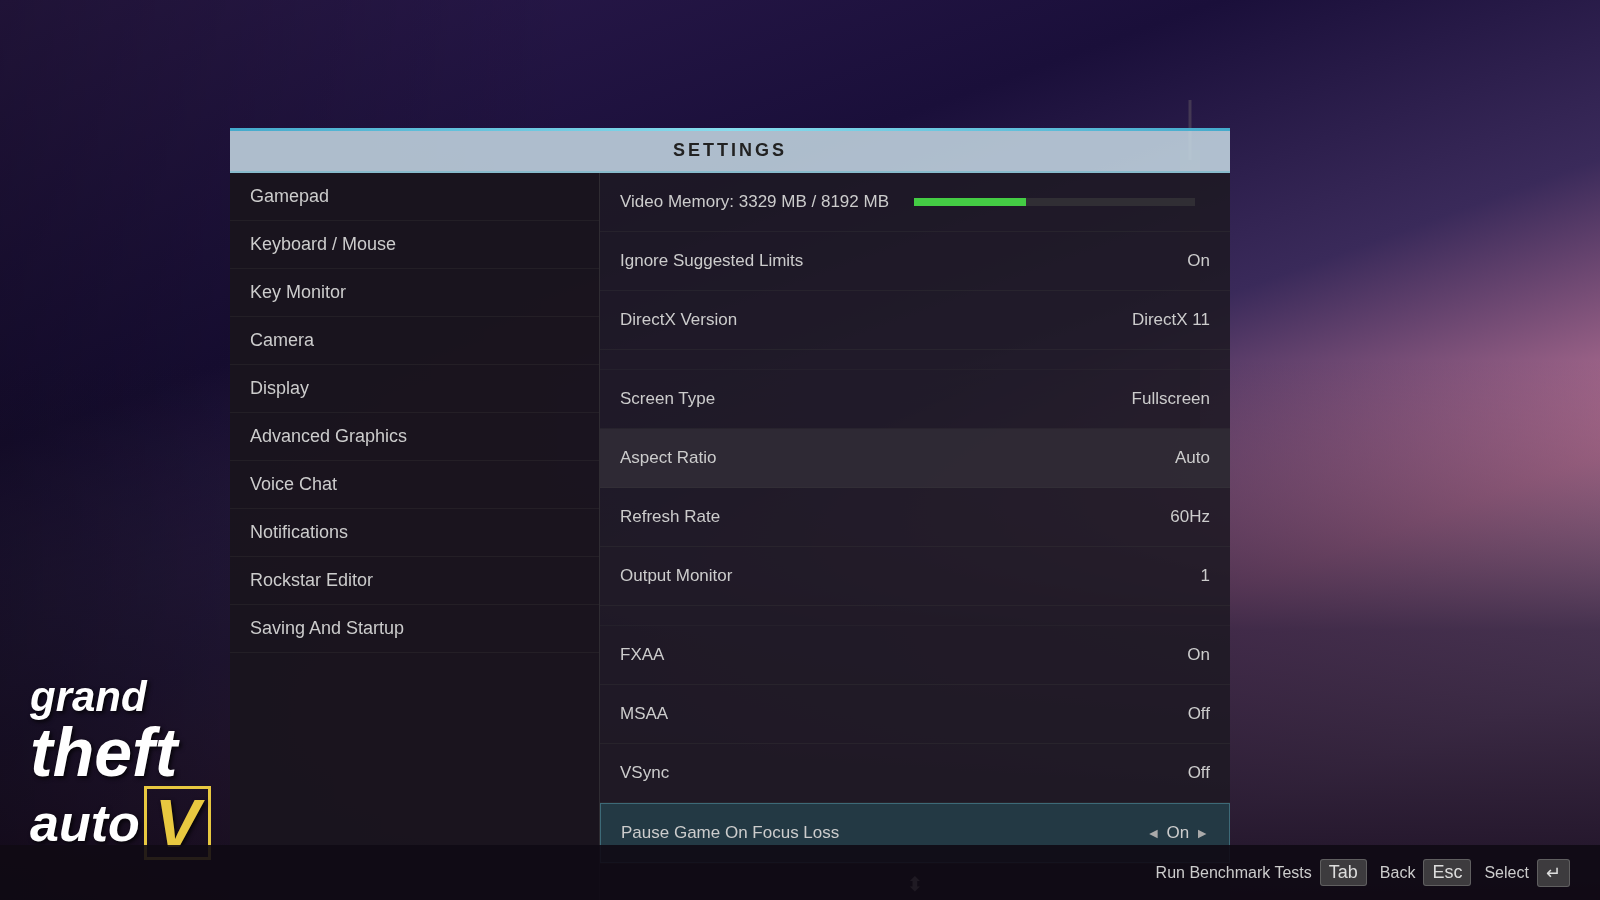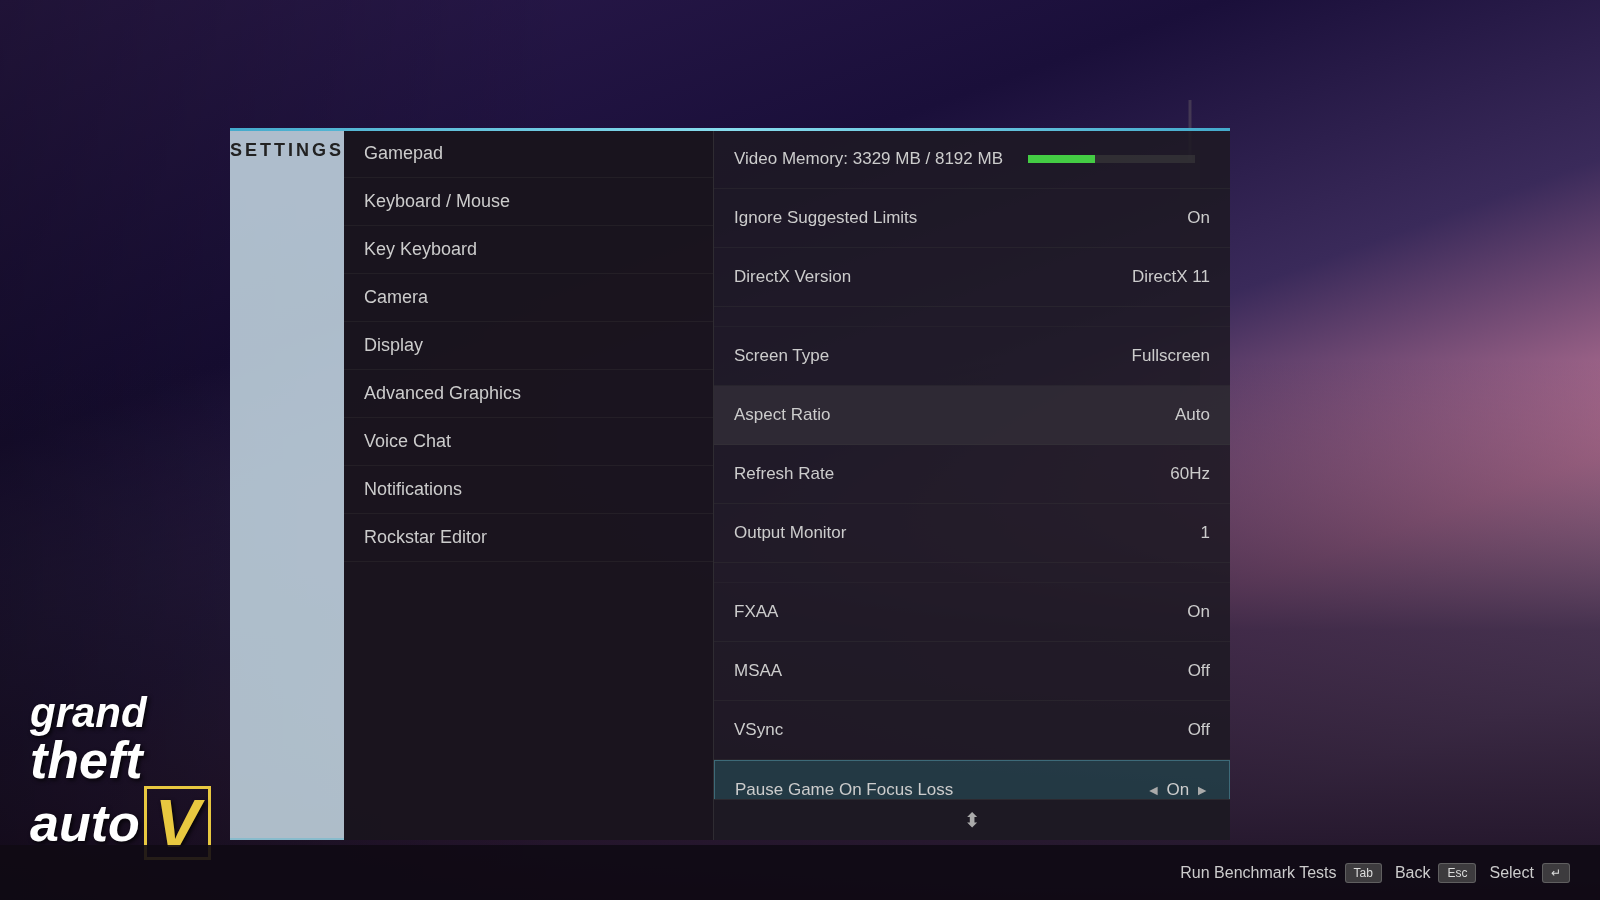--- a/index.html
+++ b/index.html
@@ -51,21 +51,21 @@
 
     .gta-logo .grand-theft {
       font-size: 42px;
       font-weight: 900;
       line-height: 1;
       text-shadow: 2px 2px 4px rgba(0,0,0,0.8);
       font-style: italic;
     }
 
     .gta-logo .auto {
-      font-size: 52px;
+      font-size: 68px;
       font-weight: 900;
       line-height: 1;
       text-shadow: 2px 2px 4px rgba(0,0,0,0.8);
       font-style: italic;
     }
 
     .gta-logo .five-v {
       display: flex;
       align-items: center;
       gap: 4px;
@@ -91,21 +91,21 @@
 
     
     .settings-panel {
       position: absolute;
       top: 130px;
       left: 230px;
       right: 370px;
       bottom: 60px;
       z-index: 5;
       display: flex;
-      flex-direction: row;
+      flex-direction: column;
     }
 
     .settings-title-bar {
       background: rgba(200, 220, 230, 0.85);
       text-align: center;
       padding: 10px 0;
       font-size: 18px;
       font-weight: bold;
       letter-spacing: 3px;
       color: #222;
@@ -256,21 +256,21 @@
       gap: 8px;
       color: #ccc;
       font-size: 16px;
     }
 
     .key-badge {
       background: rgba(80,80,80,0.7);
       border: 1px solid rgba(120,120,120,0.6);
       padding: 2px 8px;
       border-radius: 3px;
-      font-size: 12px;
+      font-size: 18px;
       color: #ddd;
     }
 
     
     .top-accent {
       position: absolute;
       top: 128px;
       left: 230px;
       right: 370px;
       height: 3px;
@@ -319,27 +319,28 @@
 
 <div class="top-accent"></div>
 
 <div class="settings-panel">
   <div class="settings-title-bar">SETTINGS</div>
   <div class="settings-body">
 
     <div class="sidebar">
       <div class="sidebar-item">Gamepad</div>
       <div class="sidebar-item">Keyboard / Mouse</div>
-      <div class="sidebar-item">Key Keyboard</div>
+      <div class="sidebar-item">Key Monitor</div>
       <div class="sidebar-item">Camera</div>
       <div class="sidebar-item">Display</div>
       <div class="sidebar-item">Advanced Graphics</div>
       <div class="sidebar-item">Voice Chat</div>
       <div class="sidebar-item">Notifications</div>
       <div class="sidebar-item">Rockstar Editor</div>
+      <div class="sidebar-item">Saving And Startup</div>
     </div>
 
     <div class="content-panel">
       <div class="content-rows">
 
         <div class="content-row video-memory">
           <span class="row-label">Video Memory: 3329 MB / 8192 MB</span>
           <div class="memory-bar-container">
             <div class="memory-bar-fill" style="width: 40%;"></div>
           </div>

